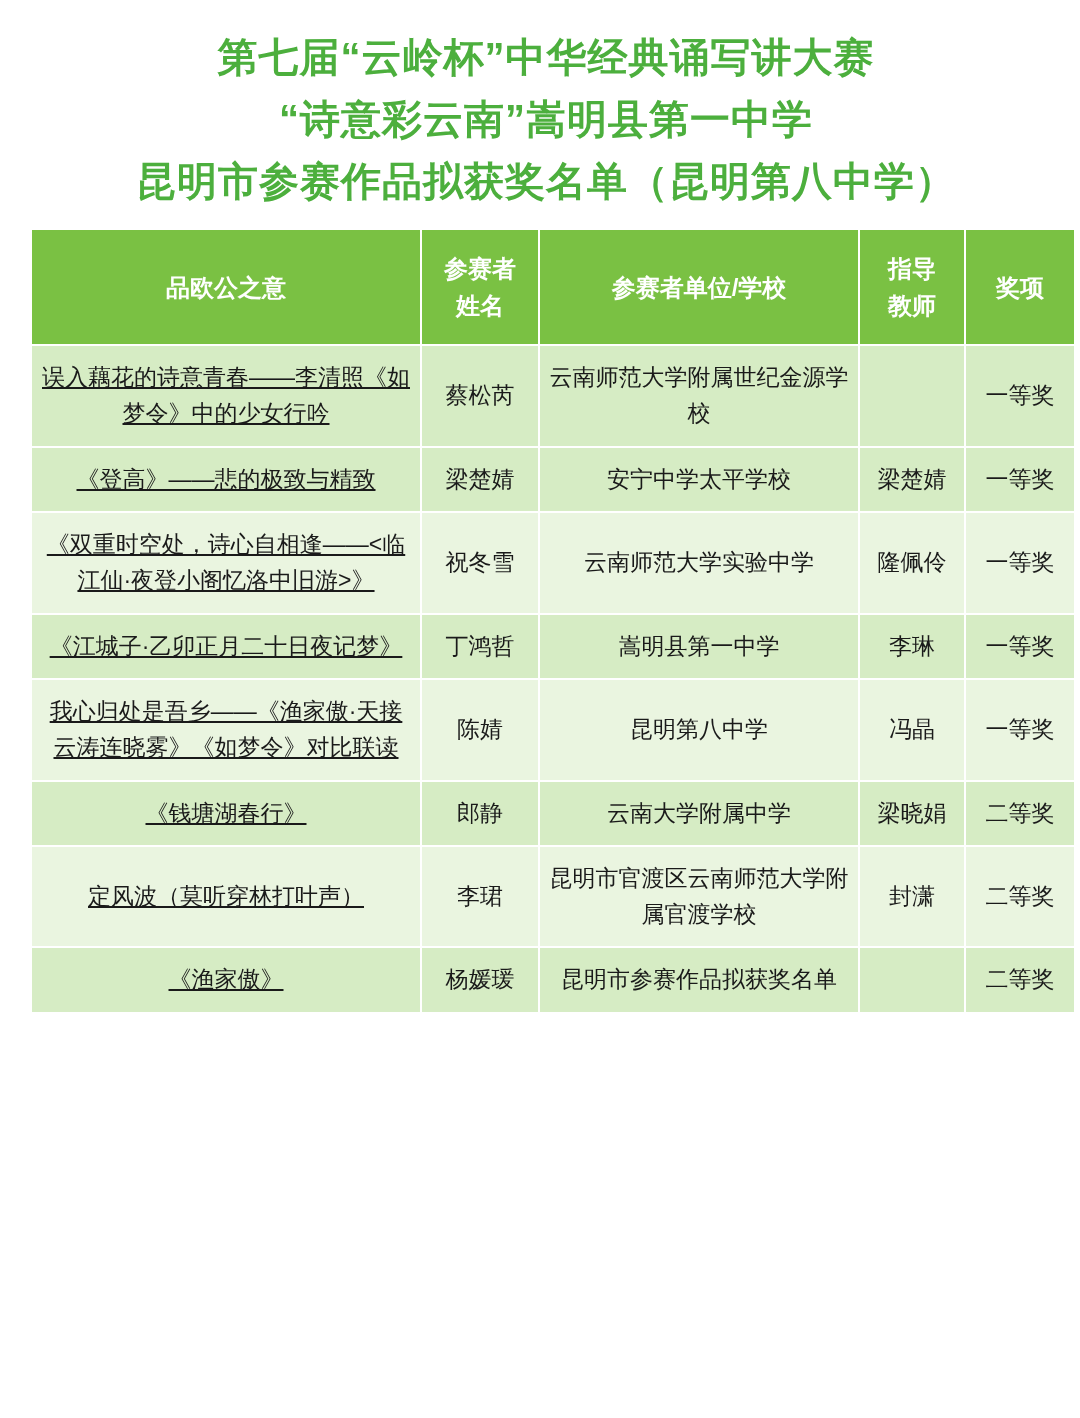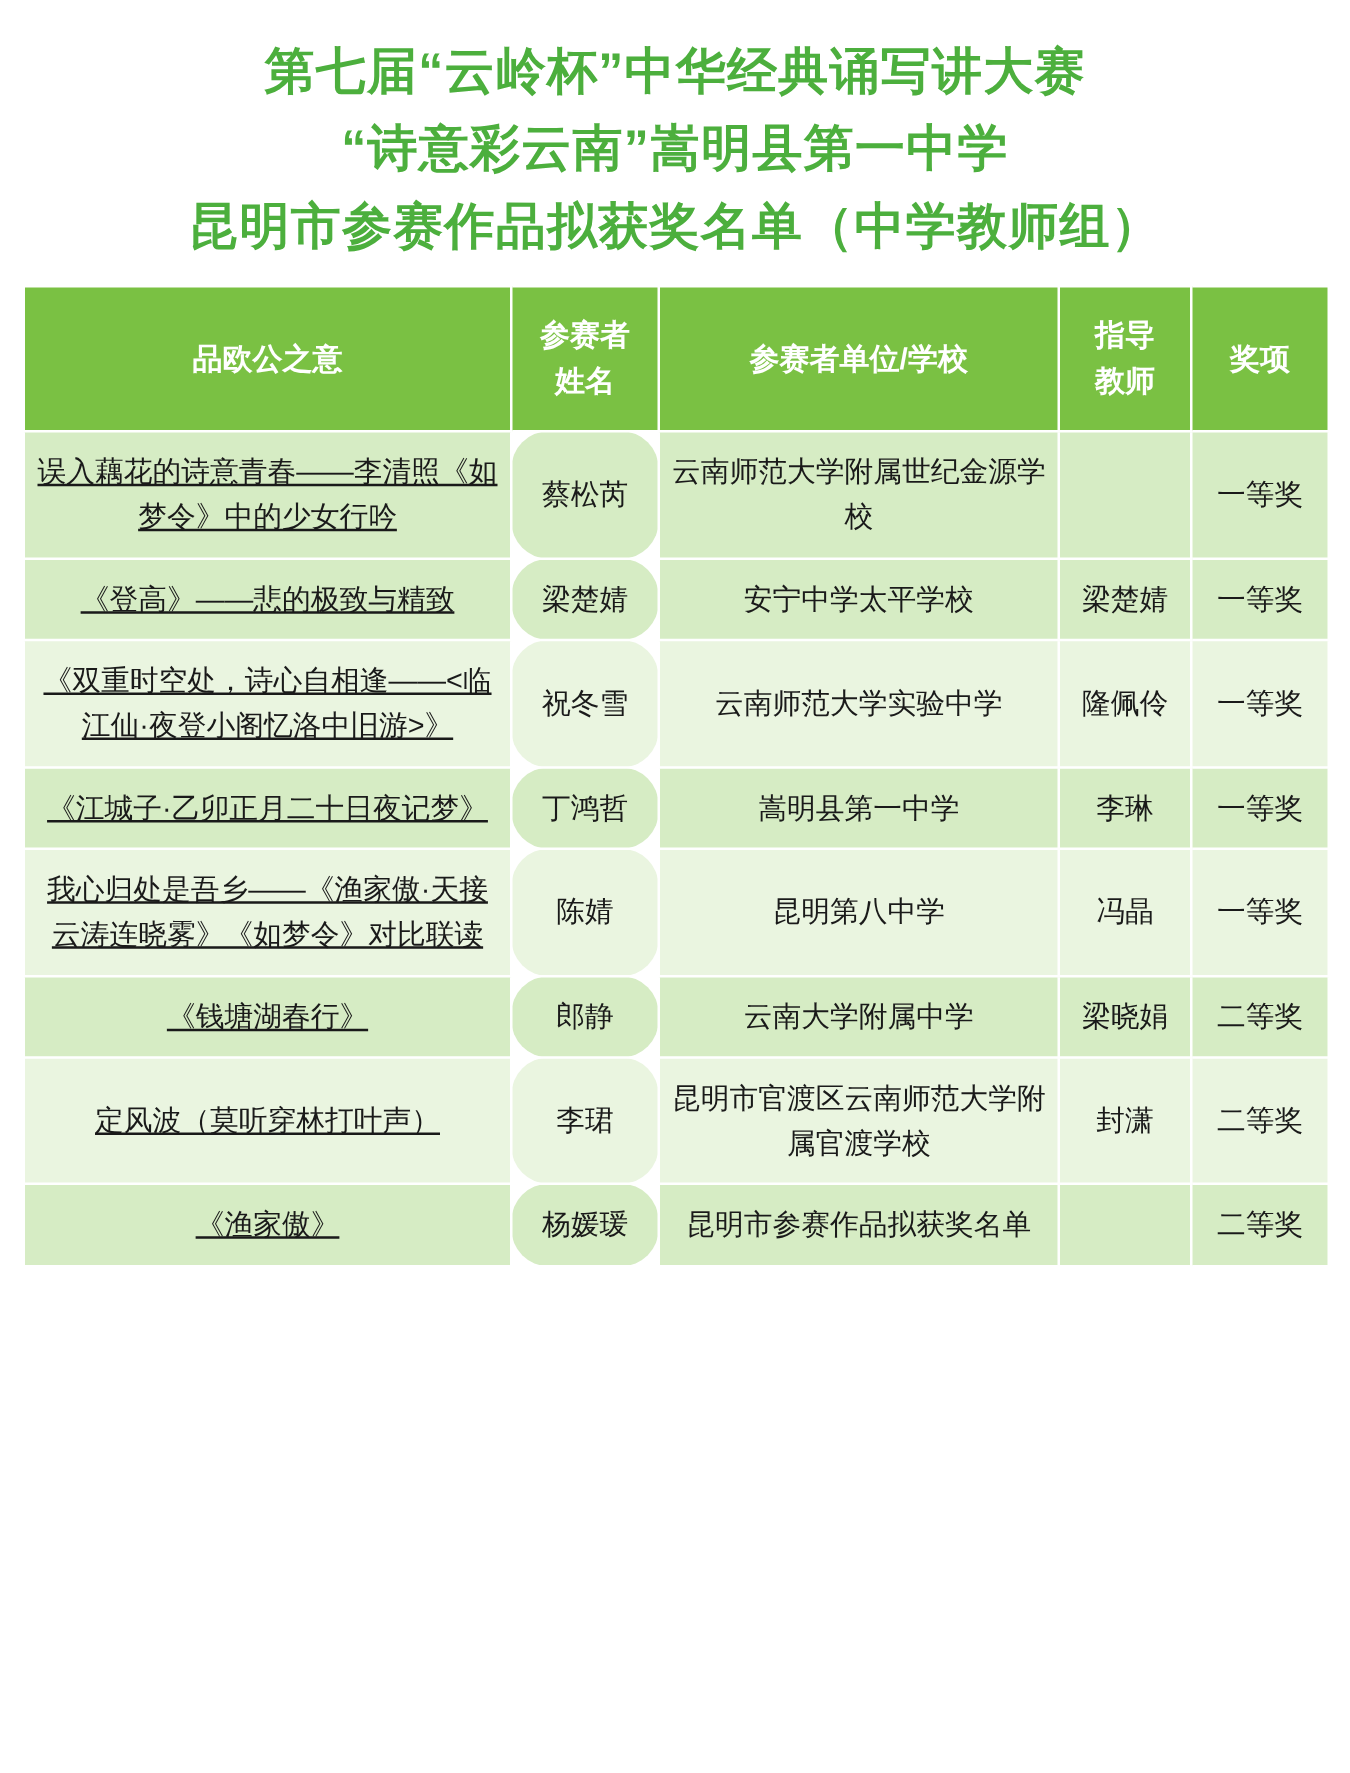--- a/index.html
+++ b/index.html
@@ -9,21 +9,21 @@
   }
   body {
     width: 1080px;
     min-height: 1418px;
     font-family: "Liberation Sans", "DejaVu Sans", sans-serif;
     color: #1a1a1a;
   }
   .page {
     width: 1080px;
     box-sizing: border-box;
-    padding: 26px 18px 0 18px;
+    padding: 26px 18px 0 30px;
   }
   .title-block {
     text-align: center;
     margin-bottom: 16px;
   }
   .title-line {
     color: #4caf3d;
     font-weight: bold;
     font-size: 40px;
     line-height: 1.55;
@@ -52,39 +52,39 @@
     font-size: 24px;
     padding: 20px 6px;
   }
   tbody tr.row-a td {
     background: #d6ecc4;
   }
   tbody tr.row-b td {
     background: #eaf5e0;
   }
   td.work { font-size: 23px; text-decoration: underline; }
-  td.name { font-size: 23px; border-radius: 30px; }
+  td.name { font-size: 23px; }
   td.unit { font-size: 23px; }
   td.teacher { font-size: 23px; }
   td.award { font-size: 23px; }
   .col-work { width: 390px; }
   .col-name { width: 118px; }
   .col-unit { width: 320px; }
   .col-teacher { width: 106px; }
   .col-award { width: 110px; }
 </style>
 </head>
 <body>
 
 <div class="page">
 
   <div class="title-block">
     <div class="title-line">第七届“云岭杯”中华经典诵写讲大赛</div>
     <div class="title-line">“诗意彩云南”嵩明县第一中学</div>
-    <div class="title-line">昆明市参赛作品拟获奖名单（中学教师组）</div>
+    <div class="title-line">昆明市参赛作品拟获奖名单（昆明第八中学）</div>
   </div>
 
   <table class="award-table">
     <colgroup>
       <col class="col-work">
       <col class="col-name">
       <col class="col-unit">
       <col class="col-teacher">
       <col class="col-award">
     </colgroup>

